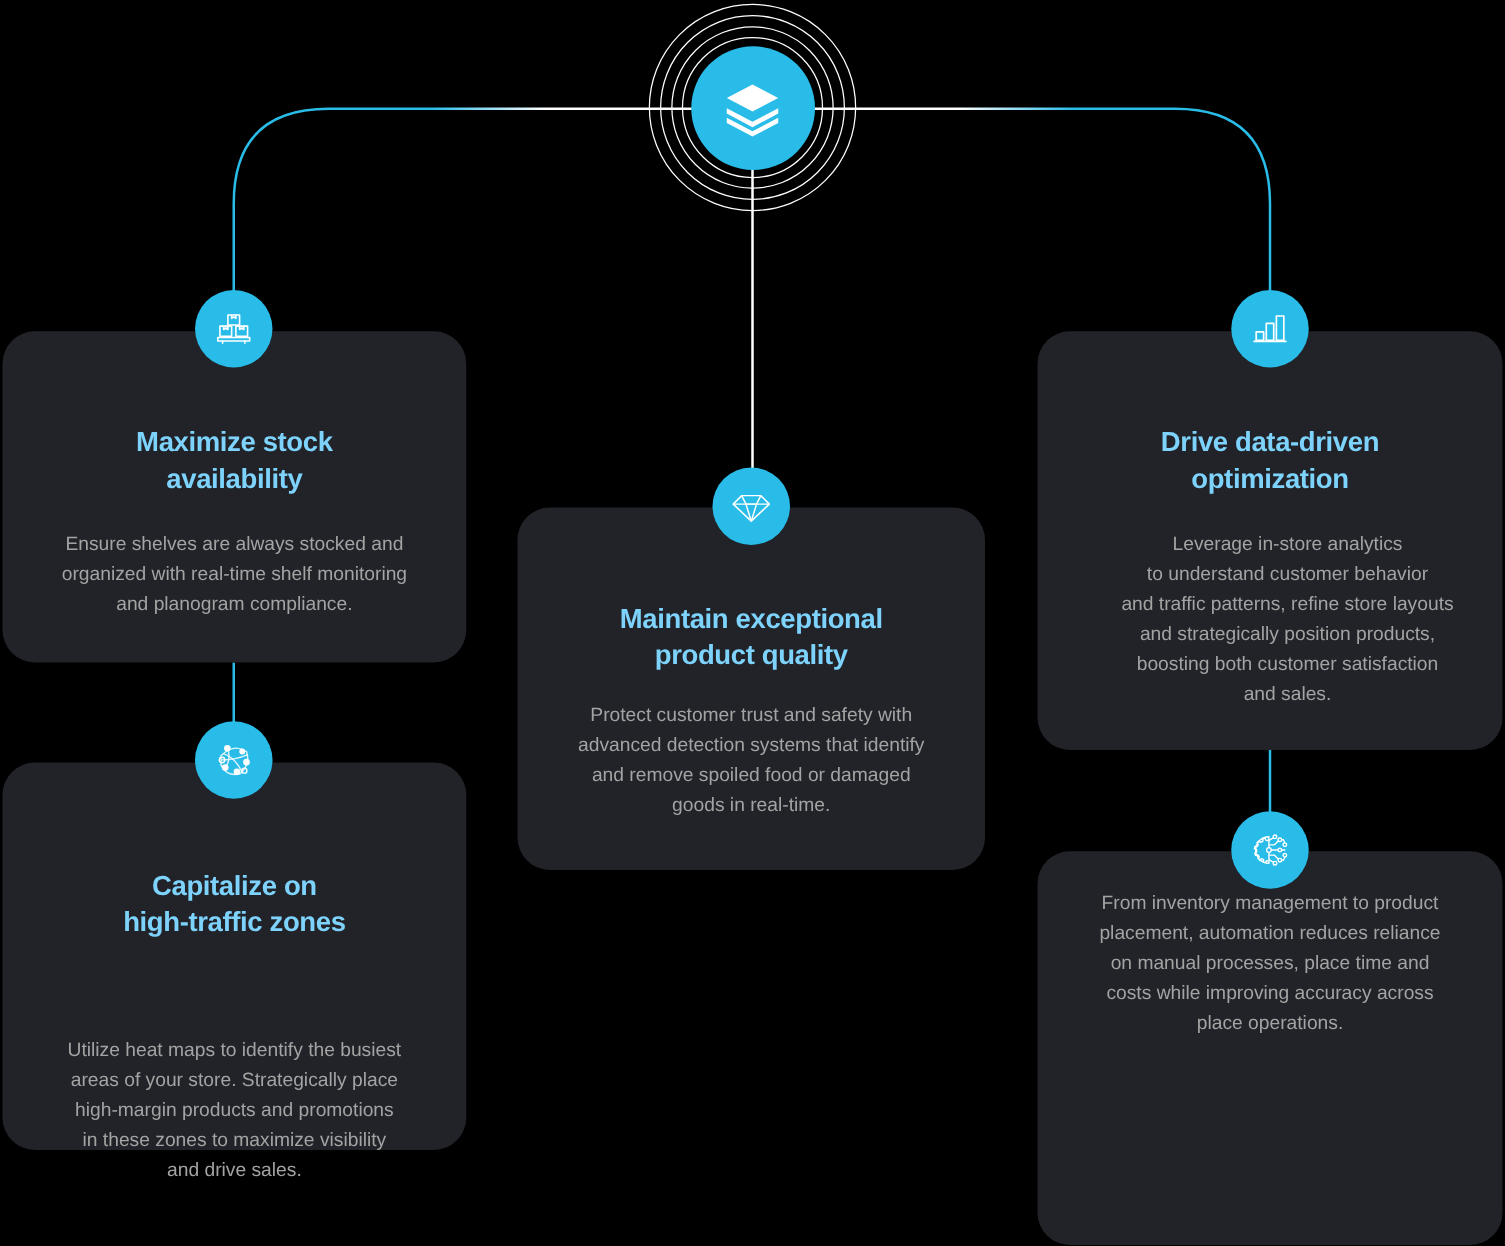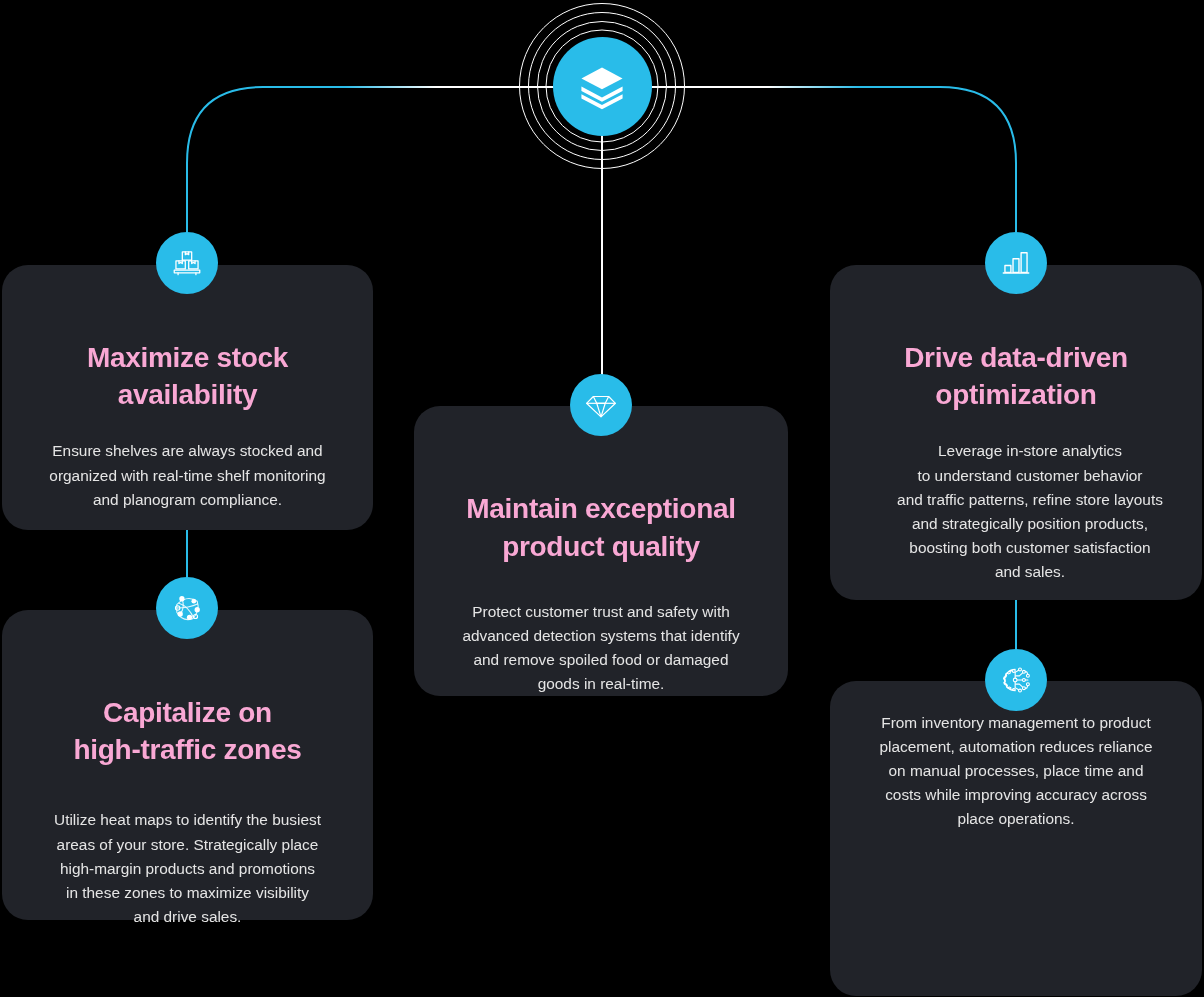--- a/index.html
+++ b/index.html
@@ -58,48 +58,48 @@
     position:absolute;
     background:#212329;
     border-radius:26px;
     z-index:2;
     padding:0 22px;
     display:flex;
     flex-direction:column;
     align-items:center;
   }
   .card-title {
-    color:#f9a8d4;
+    color:#7dd3fc;
     font-weight:bold;
-    font-size:28px;
+    font-size:22px;
     line-height:1.33;
     text-align:center;
     letter-spacing:-0.3px;
   }
   .card-body {
-    color:#e5e5e5;
+    color:#a3a3a3;
     font-size:15.4px;
     line-height:1.56;
     text-align:center;
     font-weight:400;
   }
 
   
   #card-stock   { left:2px;   top:265px; width:371px; height:265px; }
-  #card-zones   { left:2px;   top:610px; width:371px; height:310px; }
-  #card-quality { left:414px; top:406px; width:374px; height:290px;justify-content:flex-end; }
+  #card-zones   { left:2px;   top:610px; width:371px; height:310px;gap:36px; }
+  #card-quality { left:414px; top:406px; width:374px; height:290px; }
   #card-data    { left:830px; top:265px; width:372px; height:335px; }
   #card-ops     { left:830px; top:681px; width:372px; height:315px; }
 
   #card-stock   .card-title { margin-top:74px; }
   #card-stock   .card-body  { margin-top:26px; }
   #card-zones   .card-title { margin-top:84px; }
   #card-zones   .card-body  { margin-top:40px; }
   #card-quality .card-title { margin-top:74px; }
-  #card-quality .card-body  { margin-top:35px; }
+  #card-quality .card-body  { margin-top:22px; }
   #card-data    .card-title { margin-top:74px; }
   #card-data    .card-body  { margin-top:26px;margin-left:28px; }
   #card-ops     .card-title { margin-top:74px; }
   #card-ops     .card-body  { margin-top:30px; }
 
   
   .node {
     position:absolute;
     width:62px; height:62px;
     border-radius:50%;

